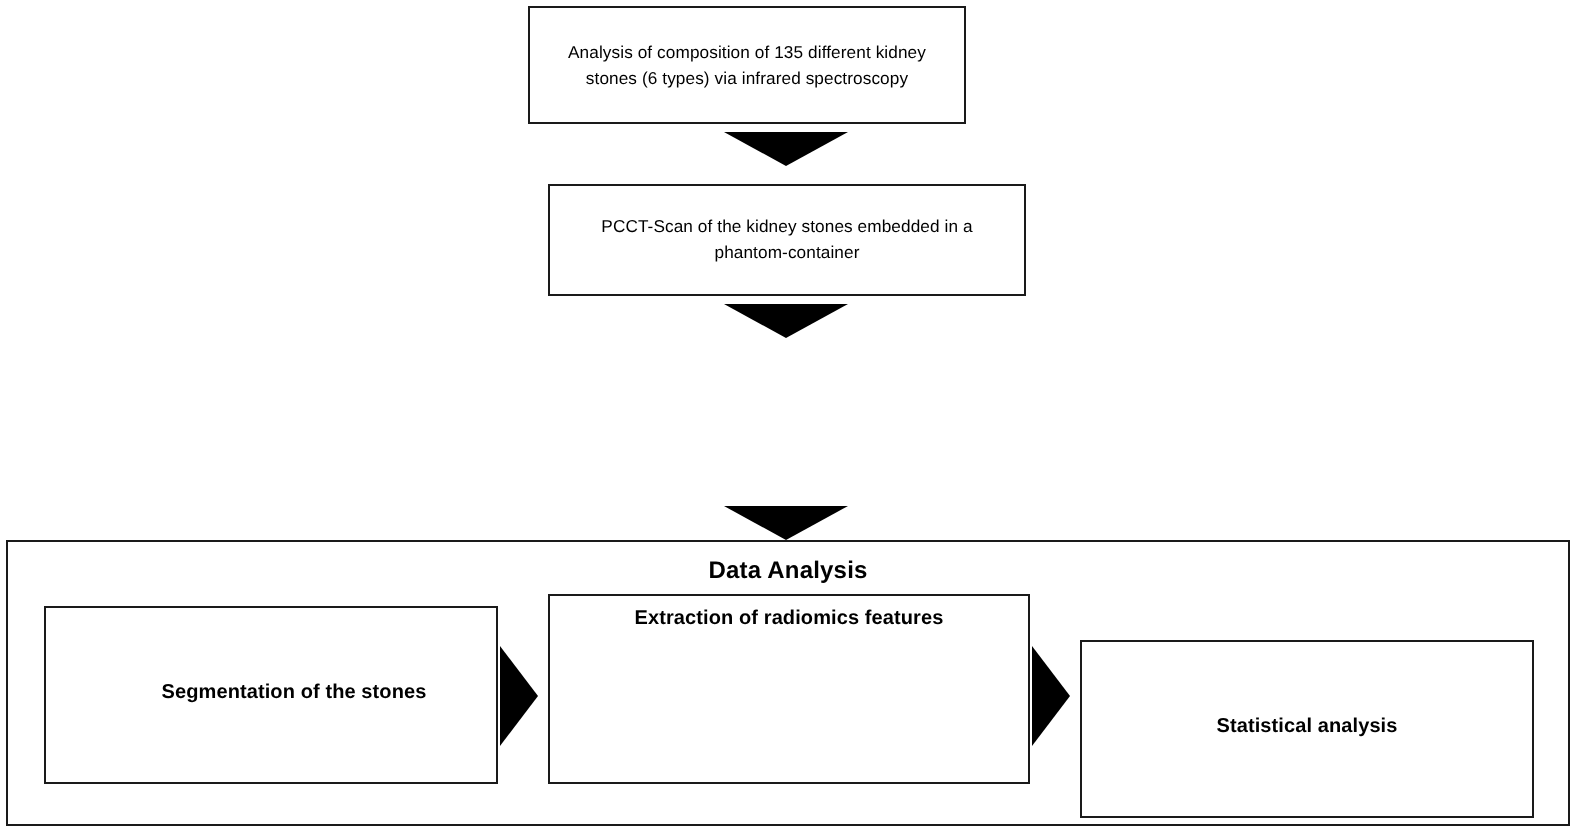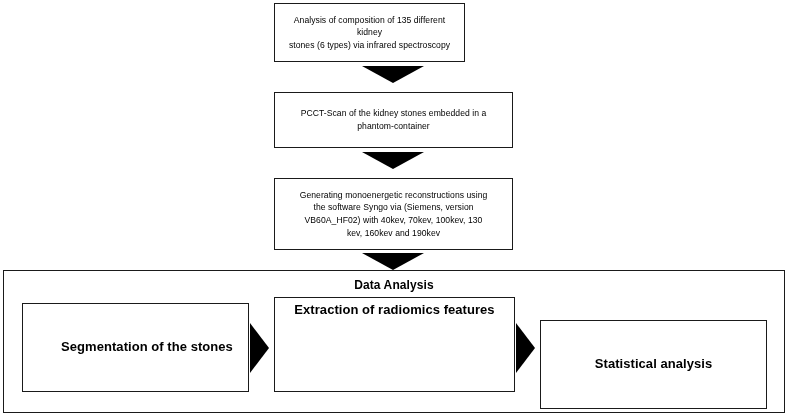--- a/index.html
+++ b/index.html
@@ -33,29 +33,29 @@
     text-align: center;
   }
   .fbox .btext {
     font-size: 8.6px;
     line-height: 12.6px;
     letter-spacing: 0.05px;
     padding: 0 8px;
     white-space: pre-line;
   }
   .fbox .btitle {
-    font-size: 13px;
+    font-size: 10px;
     font-weight: bold;
     line-height: 12.6px;
     letter-spacing: 0.05px;
     padding: 0 6px;
   }
 
   
-  #box-ir     { left: 274px; top: 3px;   width: 191px; height: 59px; }
+  #box-ir     { left: 264px; top: 3px;   width: 219px; height: 59px; }
   #box-pcct   { left: 274px; top: 92px;  width: 239px; height: 56px; }
   #box-mono   { left: 274px; top: 178px; width: 239px; height: 72px; }
 
   
   .down-arrow {
     position: absolute;
     width: 0;
     height: 0;
     border-left: 31px solid transparent;
     border-right: 31px solid transparent;
@@ -119,26 +119,20 @@
 
   <div class="down-arrow" id="arrow-1"></div>
 
   <div class="fbox" id="box-pcct">
     <div class="btext">PCCT-Scan of the kidney stones embedded in a
 phantom-container</div>
   </div>
 
   <div class="down-arrow" id="arrow-2"></div>
 
-  <div class="fbox" id="box-mono">
-    <div class="btext">Generating monoenergetic reconstructions using
-the software Syngo via (Siemens, version
-VB60A_HF02) with 40kev, 70kev, 100kev, 130
-kev, 160kev and 190kev</div>
-  </div>
 
   <div class="down-arrow" id="arrow-3"></div>
 
   <div id="data-analysis-panel">
     <div id="data-analysis-title">Data Analysis</div>
   </div>
 
   <div class="fbox" id="box-segmentation">
     <div class="btitle">Segmentation of the stones</div>
   </div>

